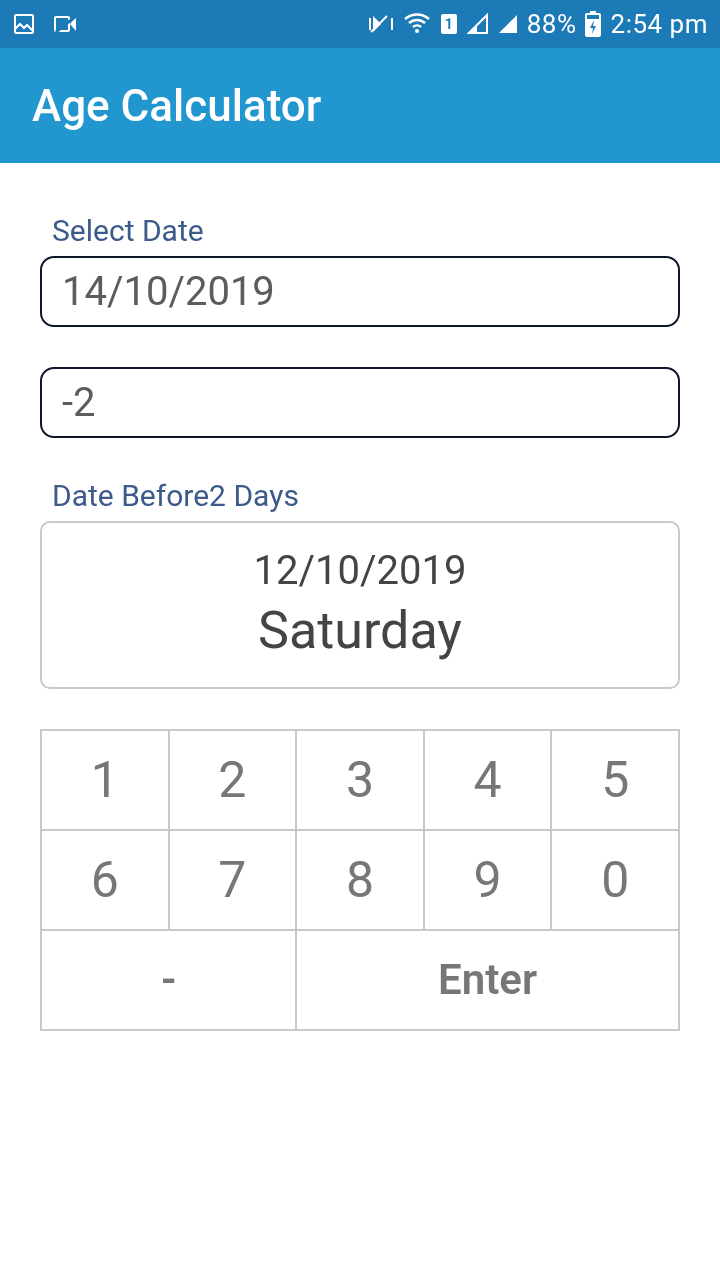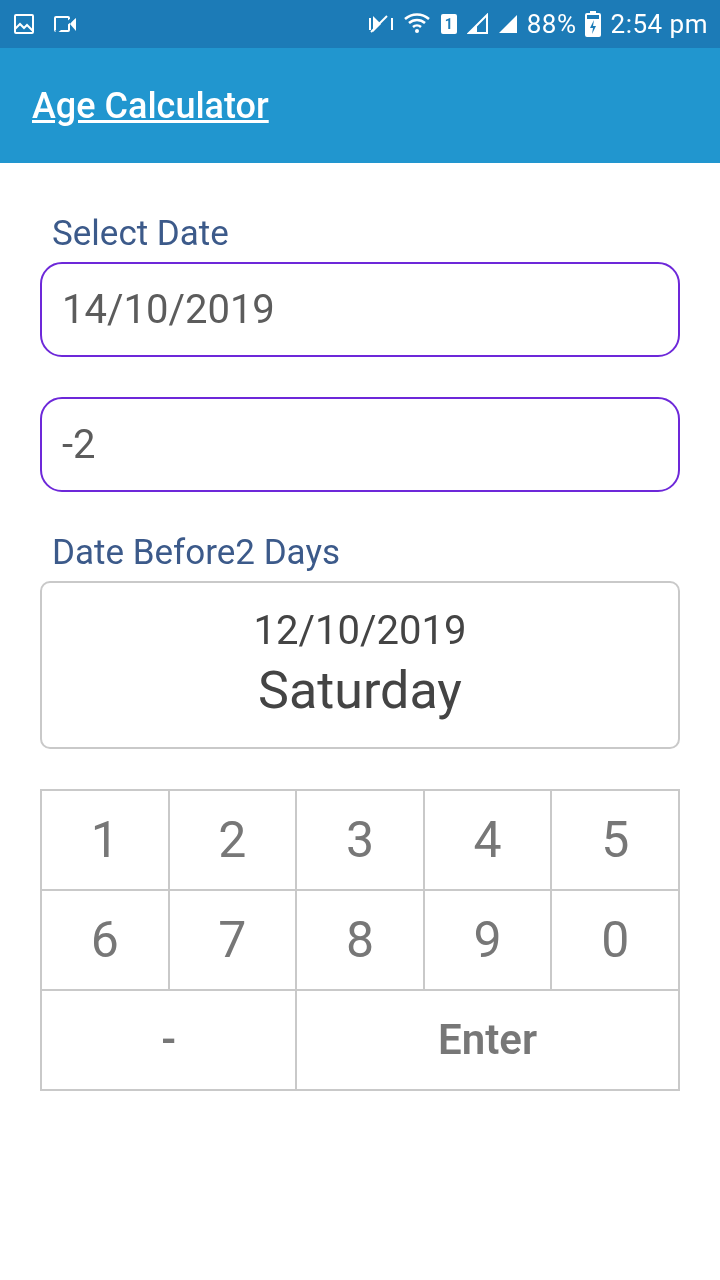--- a/index.html
+++ b/index.html
@@ -18,38 +18,37 @@
   .status-right { margin-left: auto; display: flex; align-items: center; gap: 8px; letter-spacing: 0.5px; }
   .stat-icon { display:inline-flex; }
 
   .app-bar {
     height: 115px;
     background: #2196cf;
     color: #ffffff;
     display: flex;
     align-items: center;
     padding: 0 32px;
-    font-size: 36px;
+    font-size: 44px;
     font-weight: 500;
-    text-decoration: underline;
   }
 
   .content { padding: 50px 40px 0 40px; }
 
   .field-label {
     color: #3c5a8a;
-    font-size: 35px;
+    font-size: 30px;
     margin-left: 12px;
     margin-bottom: 8px;
   }
   .field-box {
     width: 100%;
-    border: 2px solid #6d28d9;
-    border-radius: 22px;
-    padding: 22px 20px;
+    border: 2px solid #0f172a;
+    border-radius: 14px;
+    padding: 10px 20px;
     font-size: 40px;
     color: #5c5c5c;
     background: #ffffff;
     margin-bottom: 40px;
   }
   .result-box {
     width: 100%;
     border: 2px solid #c9c9c9;
     border-radius: 10px;
     padding: 22px 20px;

